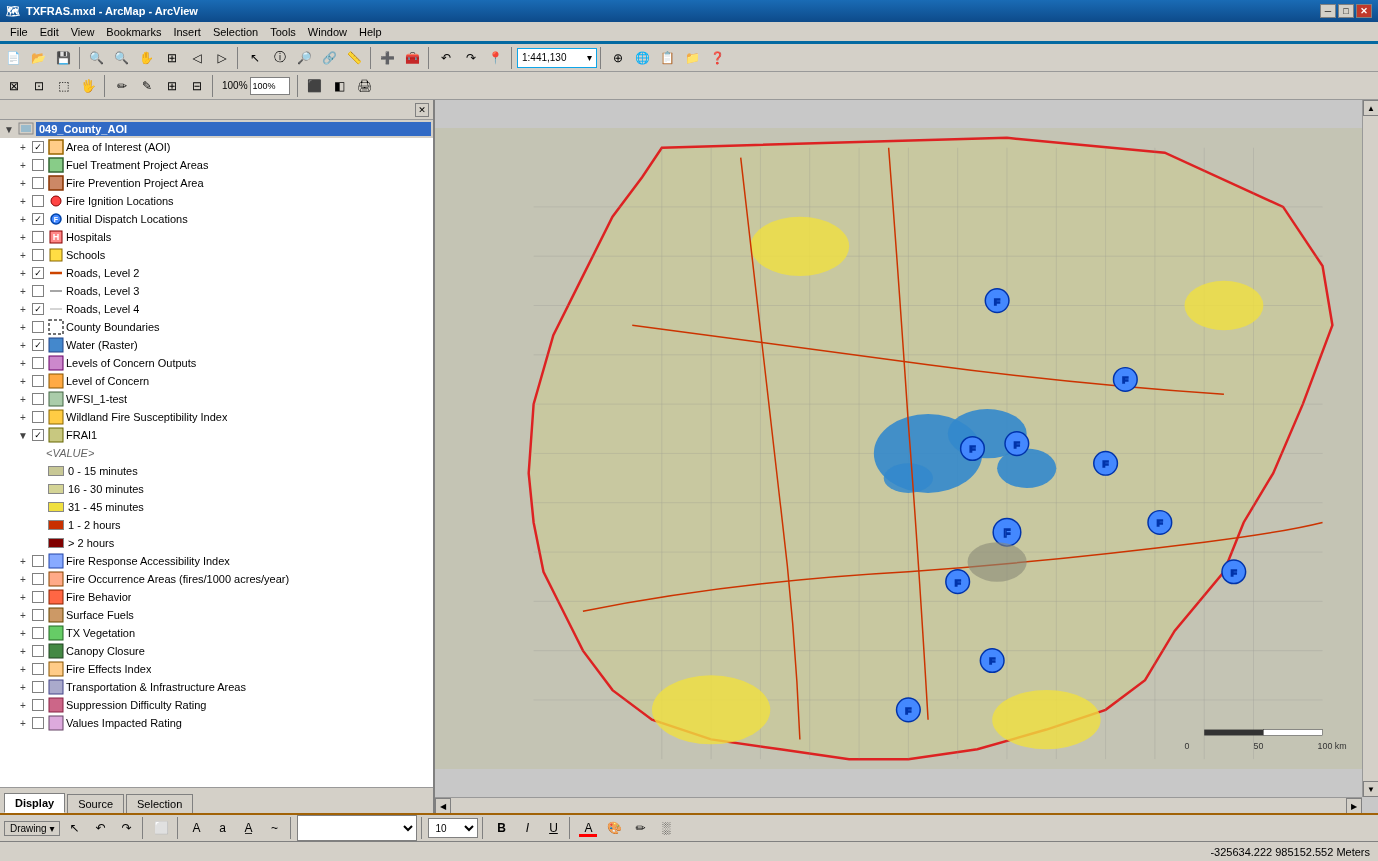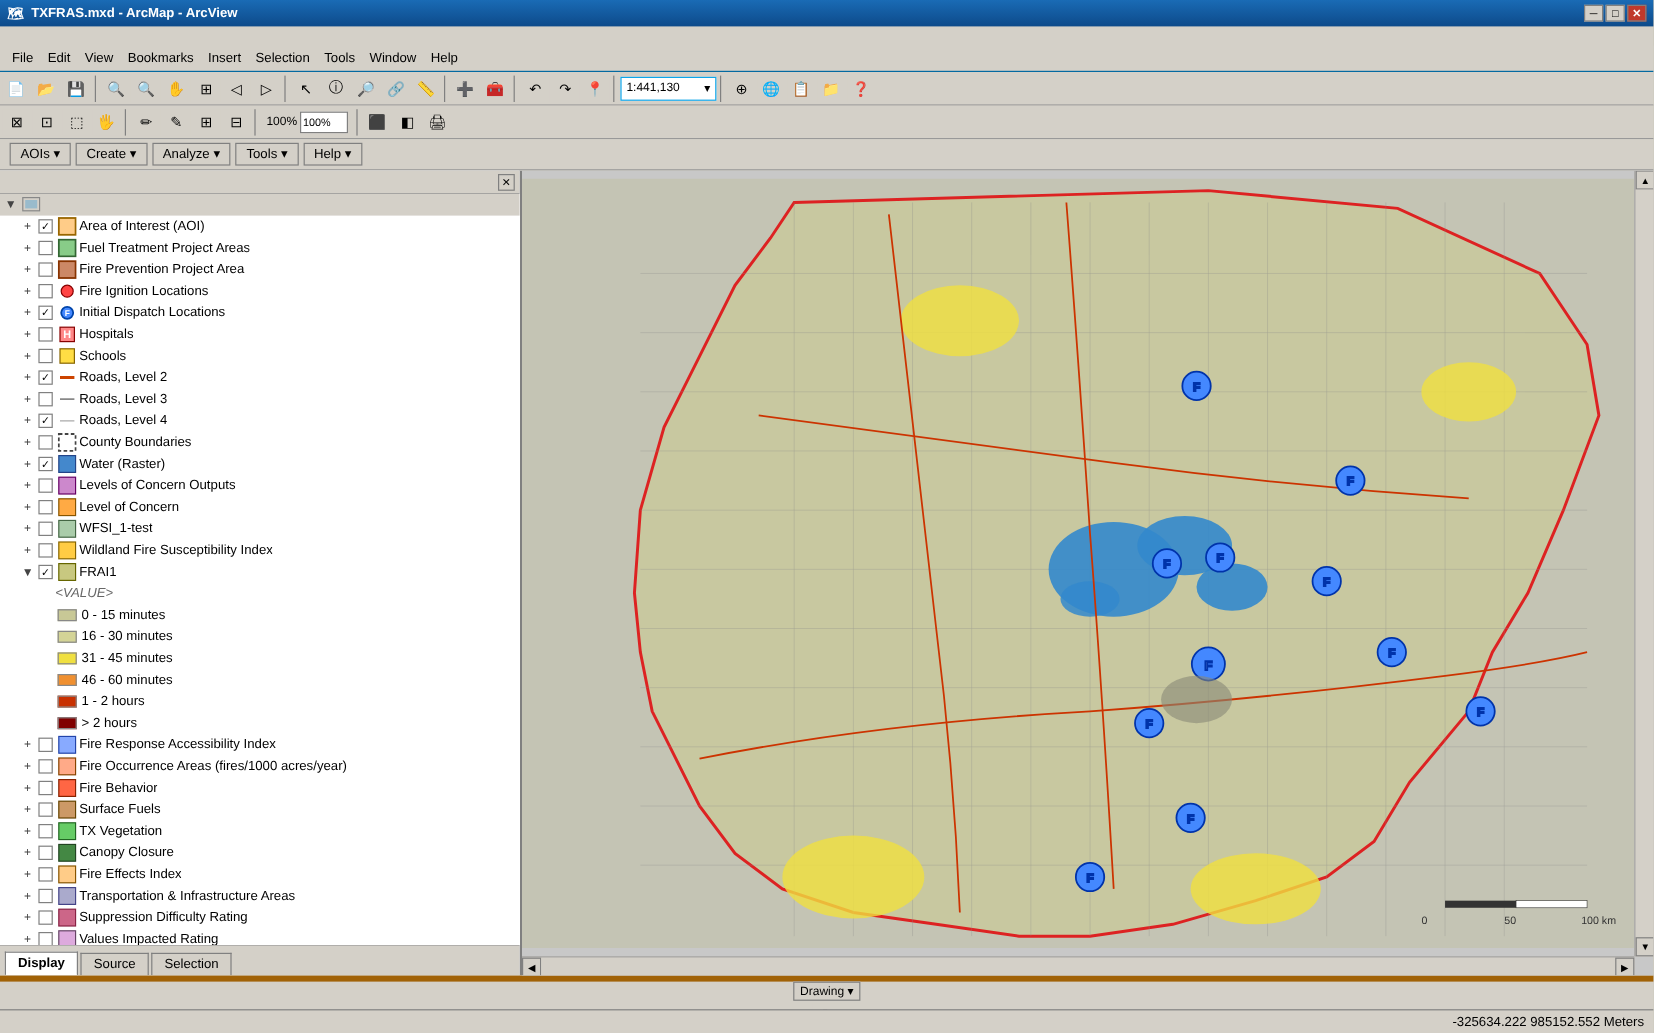--- a/index.html
+++ b/index.html
@@ -25,25 +25,24 @@
       border: 1px solid #808080;
       display: flex; align-items: center; justify-content: center;
       font-size: 9px; color: black; cursor: pointer;
     }
     .title-btn.close { background: #c0392b; color: white; }
 
     
     #menubar {
       height: 22px;
       background: #d4d0c8;
-      border-bottom: 1px solid #0369a1;
+      border-bottom: 3px solid #0369a1;
       display: flex;
       align-items: center;
       padding: 0 4px;
-      margin-top: 16px;
     }
     .menu-item {
       padding: 2px 6px;
       font-size: 11px;
       cursor: pointer;
       color: black;
     }
 
     
     .toolbar-row {
@@ -207,26 +206,25 @@
       align-items: center;
       padding: 0 8px;
       font-size: 11px;
       justify-content: flex-end;
     }
 
     
     #bottom-toolbar {
       height: 28px;
       background: #d4d0c8;
-      border-top: 5px solid #a16207;
+      border-top: 2px solid #a16207;
       display: flex;
       align-items: center;
       padding: 0 4px;
       gap: 2px;
-      flex-direction: column;
     }
 
     
     .toc-group-header {
       display: flex;
       align-items: center;
       background: #d4d0c8;
       padding: 1px 2px;
       min-height: 18px;
       cursor: default;
@@ -344,45 +342,39 @@
     <div style="display:flex;align-items:center;gap:2px;padding:0 4px">
       <span style="font-size:10px">100%</span>
       <div style="width:40px;height:18px;border:1px solid #808080;background:white;display:flex;align-items:center;padding:0 2px;font-size:9px">100%</div>
     </div>
     <div class="tb-separator"></div>
     <div class="tb-btn">⬛</div>
     <div class="tb-btn">◧</div>
     <div class="tb-btn">🖨</div>
   </div>
 
-  <div id="aoi-toolbar">
-    <div class="aoi-btn">AOIs ▾</div>
-    <div class="aoi-btn">Create ▾</div>
-    <div class="aoi-btn">Analyze ▾</div>
-    <div class="aoi-btn">Tools ▾</div>
-    <div class="aoi-btn">Help ▾</div>
-  </div>
 
   <div id="content-area" style="height: 687px;">
 
     <div id="toc-panel">
       <div id="toc-header">
         <div class="toc-close-btn">✕</div>
       </div>
 
       <div id="toc-content">
 
         <div class="toc-group-header">
           <div class="toc-expand">▼</div>
           <div class="toc-icon">
             <svg width="16" height="16">
                 <rect x="1" y="2" width="14" height="11" fill="none" stroke="#888" stroke-width="1"></rect>
                 <rect x="3" y="4" width="10" height="7" fill="#9bc" stroke="none"></rect>
               </svg>
           </div>
+          <div class="toc-label" style="font-weight:bold;background:#316ac5;color:white;padding:1px 3px;flex:1">049_County_AOI</div>
         </div>
 
         <div class="toc-item" style="padding-left:16px">
           <div class="toc-expand">+</div>
           <div class="toc-checkbox checked"></div>
           <div class="toc-icon">
             <svg width="16" height="16">
                 <rect x="1" y="1" width="14" height="14" fill="#ffcc88" stroke="#996600" stroke-width="1.5"></rect>
               </svg>
           </div>
@@ -580,24 +572,20 @@
         <div class="toc-item" style="padding-left:48px;gap:4px">
           <div style="width:16px;height:10px;background:#d4d496;border:1px solid #888;flex-shrink:0"></div>
           <div class="toc-label">16 - 30 minutes</div>
         </div>
 
         <div class="toc-item" style="padding-left:48px;gap:4px">
           <div style="width:16px;height:10px;background:#f0e040;border:1px solid #888;flex-shrink:0"></div>
           <div class="toc-label">31 - 45 minutes</div>
         </div>
 
-        <div class="toc-item" style="padding-left:48px;gap:4px">
-          <div style="width:16px;height:10px;background:#f09030;border:1px solid #888;flex-shrink:0"></div>
-          <div class="toc-label">46 - 60 minutes</div>
-        </div>
 
         <div class="toc-item" style="padding-left:48px;gap:4px">
           <div style="width:16px;height:10px;background:#c83000;border:1px solid #888;flex-shrink:0"></div>
           <div class="toc-label">1 - 2 hours</div>
         </div>
 
         <div class="toc-item" style="padding-left:48px;gap:4px">
           <div style="width:16px;height:10px;background:#800000;border:1px solid #888;flex-shrink:0"></div>
           <div class="toc-label">&gt; 2 hours</div>
         </div>

